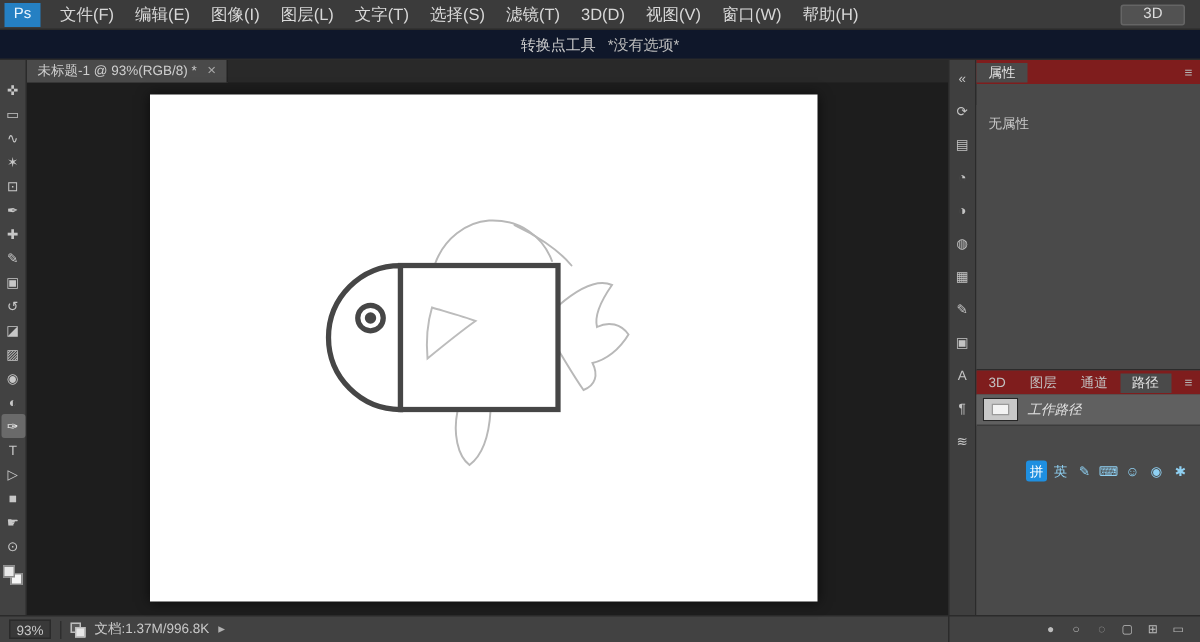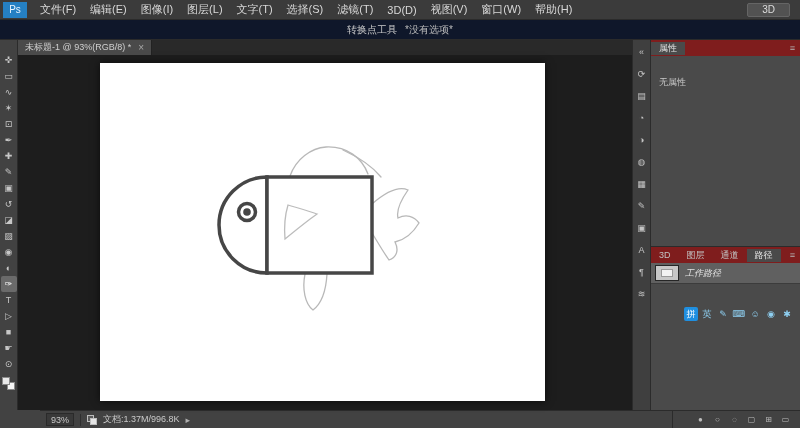--- a/index.html
+++ b/index.html
@@ -73,21 +73,21 @@
   
   .ime-bar { position:absolute; left:684px; top:306px; height:16px; display:flex; gap:2px;
              align-items:center; z-index:5; }
   .ime-icon { width:14px; height:14px; display:flex; align-items:center; justify-content:center;
               font-size:9px; color:#8fd0f2; border-radius:2px; }
   .ime-icon:first-child { background:#1f8fe0; color:#ffffff; }
 
   
   .status-row { height:18px; flex:0 0 18px; display:flex; }
   .status-bar { width:632px; flex:0 0 632px; background:#424242; border-top:1px solid #2b2b2b;
-                display:flex; align-items:center; gap:6px; padding:0 6px; font-size:9px; color:#c9c9c9;margin-left:40px; }
+                display:flex; align-items:center; gap:6px; padding:0 6px; font-size:9px; color:#c9c9c9; }
   .zoom-box { background:#393939; border:1px solid #2a2a2a; height:13px; display:flex;
               align-items:center; padding:0 4px; }
   .vsep { width:1px; height:12px; background:#2e2e2e; }
   .doc-icon { position:relative; width:10px; height:10px; }
   .doc-icon i { position:absolute; display:block; width:7px; height:7px; border:1px solid #bdbdbd; background:#5a5a5a; }
   .doc-icon i:first-child { left:0; top:0; }
   .doc-icon i:last-child { right:0; bottom:0; background:#e6e6e6; }
   .status-caret { color:#b0b0b0; }
   .dock-footer { flex:1; background:#424242; border-top:1px solid #2b2b2b; border-left:1px solid #2b2b2b;
                  display:flex; align-items:center; justify-content:flex-end; gap:6px;

